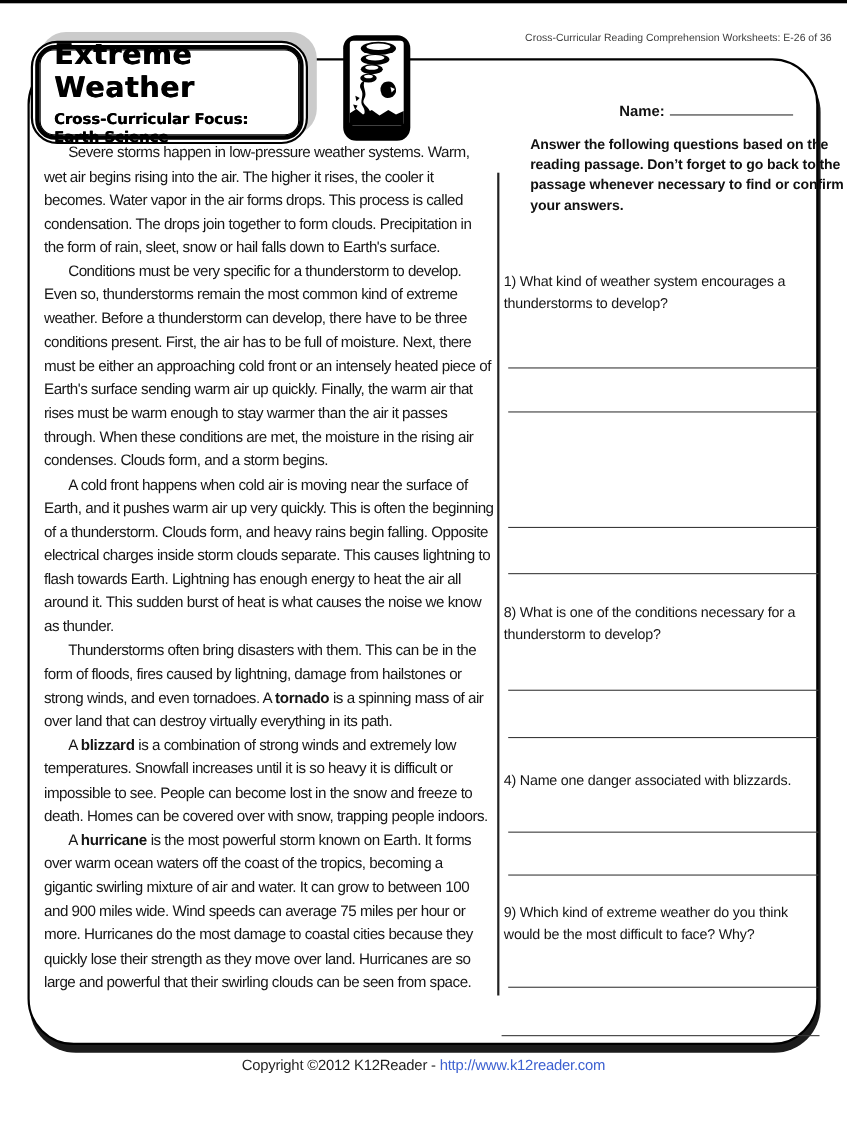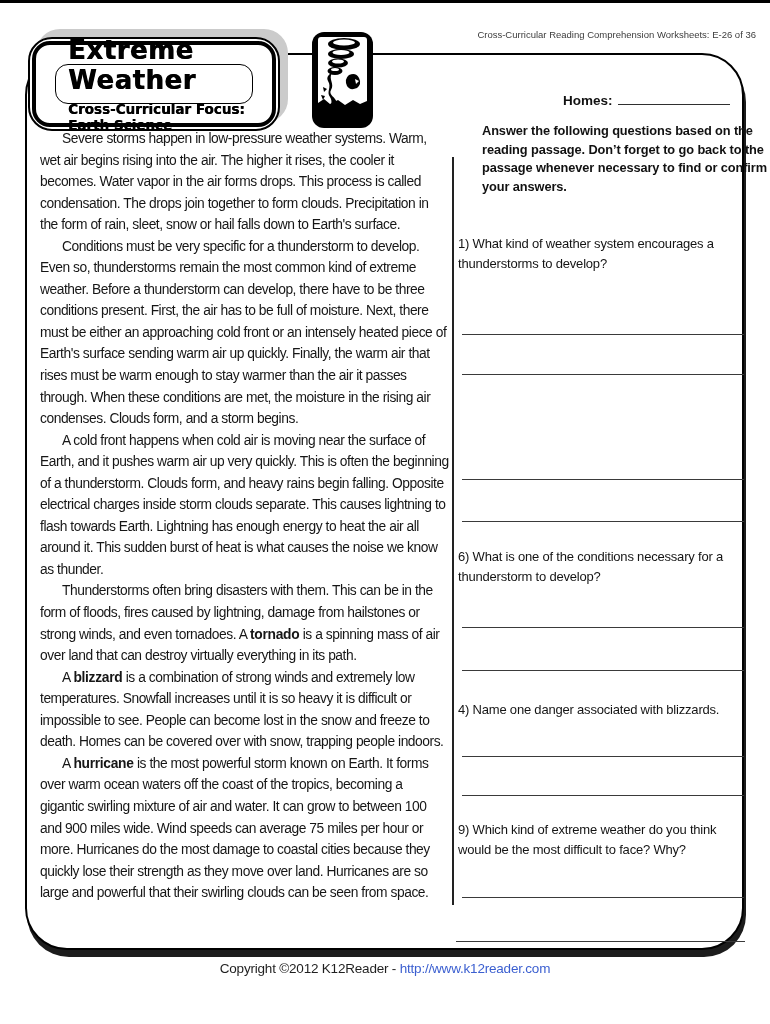--- a/index.html
+++ b/index.html
@@ -21,21 +21,21 @@
   }
 
   
   .title-box{
     position:absolute;left:28px;top:37px;width:252px;height:94px;
     background:#fff;border:2px solid #000;border-radius:24px;padding:2px;
     box-shadow:8px -8px 0 #cbcbcb;box-sizing:border-box;z-index:5;
   }
   .title-box-mid{
     width:100%;height:100%;border:4px solid #000;border-radius:18px;
-    box-sizing:border-box;padding:19px;
+    box-sizing:border-box;padding:0;
   }
   .title-box-inner{
     width:100%;height:100%;border:1.5px solid #000;border-radius:13px;
     box-sizing:border-box;display:flex;flex-direction:column;justify-content:center;
     padding-left:12px;
   }
   .title-text{
     font-family:"DejaVu Sans", sans-serif;font-weight:800;font-size:26px;
     color:#000;letter-spacing:0.5px;line-height:30px;text-shadow:0.6px 0 0 #000;
   }
@@ -68,21 +68,21 @@
 
   
   .divider{position:absolute;left:452px;top:157px;width:2px;height:748px;background:#222;}
 
   
   .question{
     position:absolute;left:458px;width:288px;font-size:13px;line-height:20px;
     color:#141414;letter-spacing:-0.2px;
   }
   .answer-line{position:absolute;left:462px;width:282px;height:0;border-top:1.6px solid #3a3a3a;z-index:6;}
-  .q1{top:234px;} .l1a{top:334px;} .l1b{top:374px;}
+  .q1{top:246px;} .l1a{top:334px;} .l1b{top:374px;}
   .q2{top:402px;} .l2a{top:479px;} .l2b{top:521px;}
   .q3{top:547px;} .l3a{top:627px;} .l3b{top:670px;}
   .q4{top:700px;} .l4a{top:756px;} .l4b{top:795px;}
   .q5{top:820px;} .l5a{top:897px;} .l5b{top:941px;left:456px;width:289px;}
 
   
   .footer{
     position:absolute;left:0;top:961px;width:770px;text-align:center;
     font-size:13.5px;color:#1f1f1f;letter-spacing:-0.2px;
   }
@@ -127,21 +127,21 @@
         <ellipse cx="33" cy="11.5" rx="11" ry="3"></ellipse>
         <ellipse cx="30" cy="21.5" rx="8.5" ry="2.5"></ellipse>
         <ellipse cx="27" cy="30.5" rx="6" ry="2"></ellipse>
         <ellipse cx="24" cy="38.5" rx="4" ry="1.6"></ellipse>
         <path d="M44 48 l4 2 l-3 3 Z"></path>
       </g>
     </svg>
   </div>
 
   <div class="name-row">
-    <span>Homes:</span><span class="name-blank"></span>
+    <span>Name:</span><span class="name-blank"></span>
   </div>
 
   <div class="instructions">Answer the following questions based on the reading passage. Don’t forget to go back to the passage whenever necessary to find or confirm your answers.</div>
 
   <div class="passage">
       <p><span>Severe storms happen in low-pressure weather systems. Warm, wet air begins rising into the air. The higher it rises, the cooler it becomes. Water vapor in the air forms drops. This process is called condensation. The drops join together to form clouds. Precipitation in the form of rain, sleet, snow or hail falls down to Earth's surface.</span></p>
       <p><span>Conditions must be very specific for a thunderstorm to develop. Even so, thunderstorms remain the most common kind of extreme weather. Before a thunderstorm can develop, there have to be three conditions present. First, the air has to be full of moisture. Next, there must be either an approaching cold front or an intensely heated piece of Earth's surface sending warm air up quickly. Finally, the warm air that rises must be warm enough to stay warmer than the air it passes through. When these conditions are met, the moisture in the rising air condenses. Clouds form, and a storm begins.</span></p>
       <p><span>A cold front happens when cold air is moving near the surface of Earth, and it pushes warm air up very quickly. This is often the beginning of a thunderstorm. Clouds form, and heavy rains begin falling. Opposite electrical charges inside storm clouds separate. This causes lightning to flash towards Earth. Lightning has enough energy to heat the air all around it. This sudden burst of heat is what causes the noise we know as thunder.</span></p>
       <p><span>Thunderstorms often bring disasters with them. This can be in the form of floods, fires caused by lightning, damage from hailstones or strong winds, and even tornadoes. A </span><b>tornado</b><span> is a spinning mass of air over land that can destroy virtually everything in its path.</span></p>
       <p><span>A </span><b>blizzard</b><span> is a combination of strong winds and extremely low temperatures. Snowfall increases until it is so heavy it is difficult or impossible to see. People can become lost in the snow and freeze to death. Homes can be covered over with snow, trapping people indoors.</span></p>
@@ -150,21 +150,21 @@
 
   <div class="divider"></div>
 
   <div class="question q1">1) What kind of weather system encourages a thunderstorms to develop?</div>
   <div class="answer-line l1a"></div>
   <div class="answer-line l1b"></div>
 
   <div class="answer-line l2a"></div>
   <div class="answer-line l2b"></div>
 
-  <div class="question q3">6) What is one of the conditions necessary for a thunderstorm to develop?</div>
+  <div class="question q3">8) What is one of the conditions necessary for a thunderstorm to develop?</div>
   <div class="answer-line l3a"></div>
   <div class="answer-line l3b"></div>
 
   <div class="question q4">4) Name one danger associated with blizzards.</div>
   <div class="answer-line l4a"></div>
   <div class="answer-line l4b"></div>
 
   <div class="question q5">9) Which kind of extreme weather do you think would be the most difficult to face? Why?</div>
   <div class="answer-line l5a"></div>
   <div class="answer-line l5b"></div>

